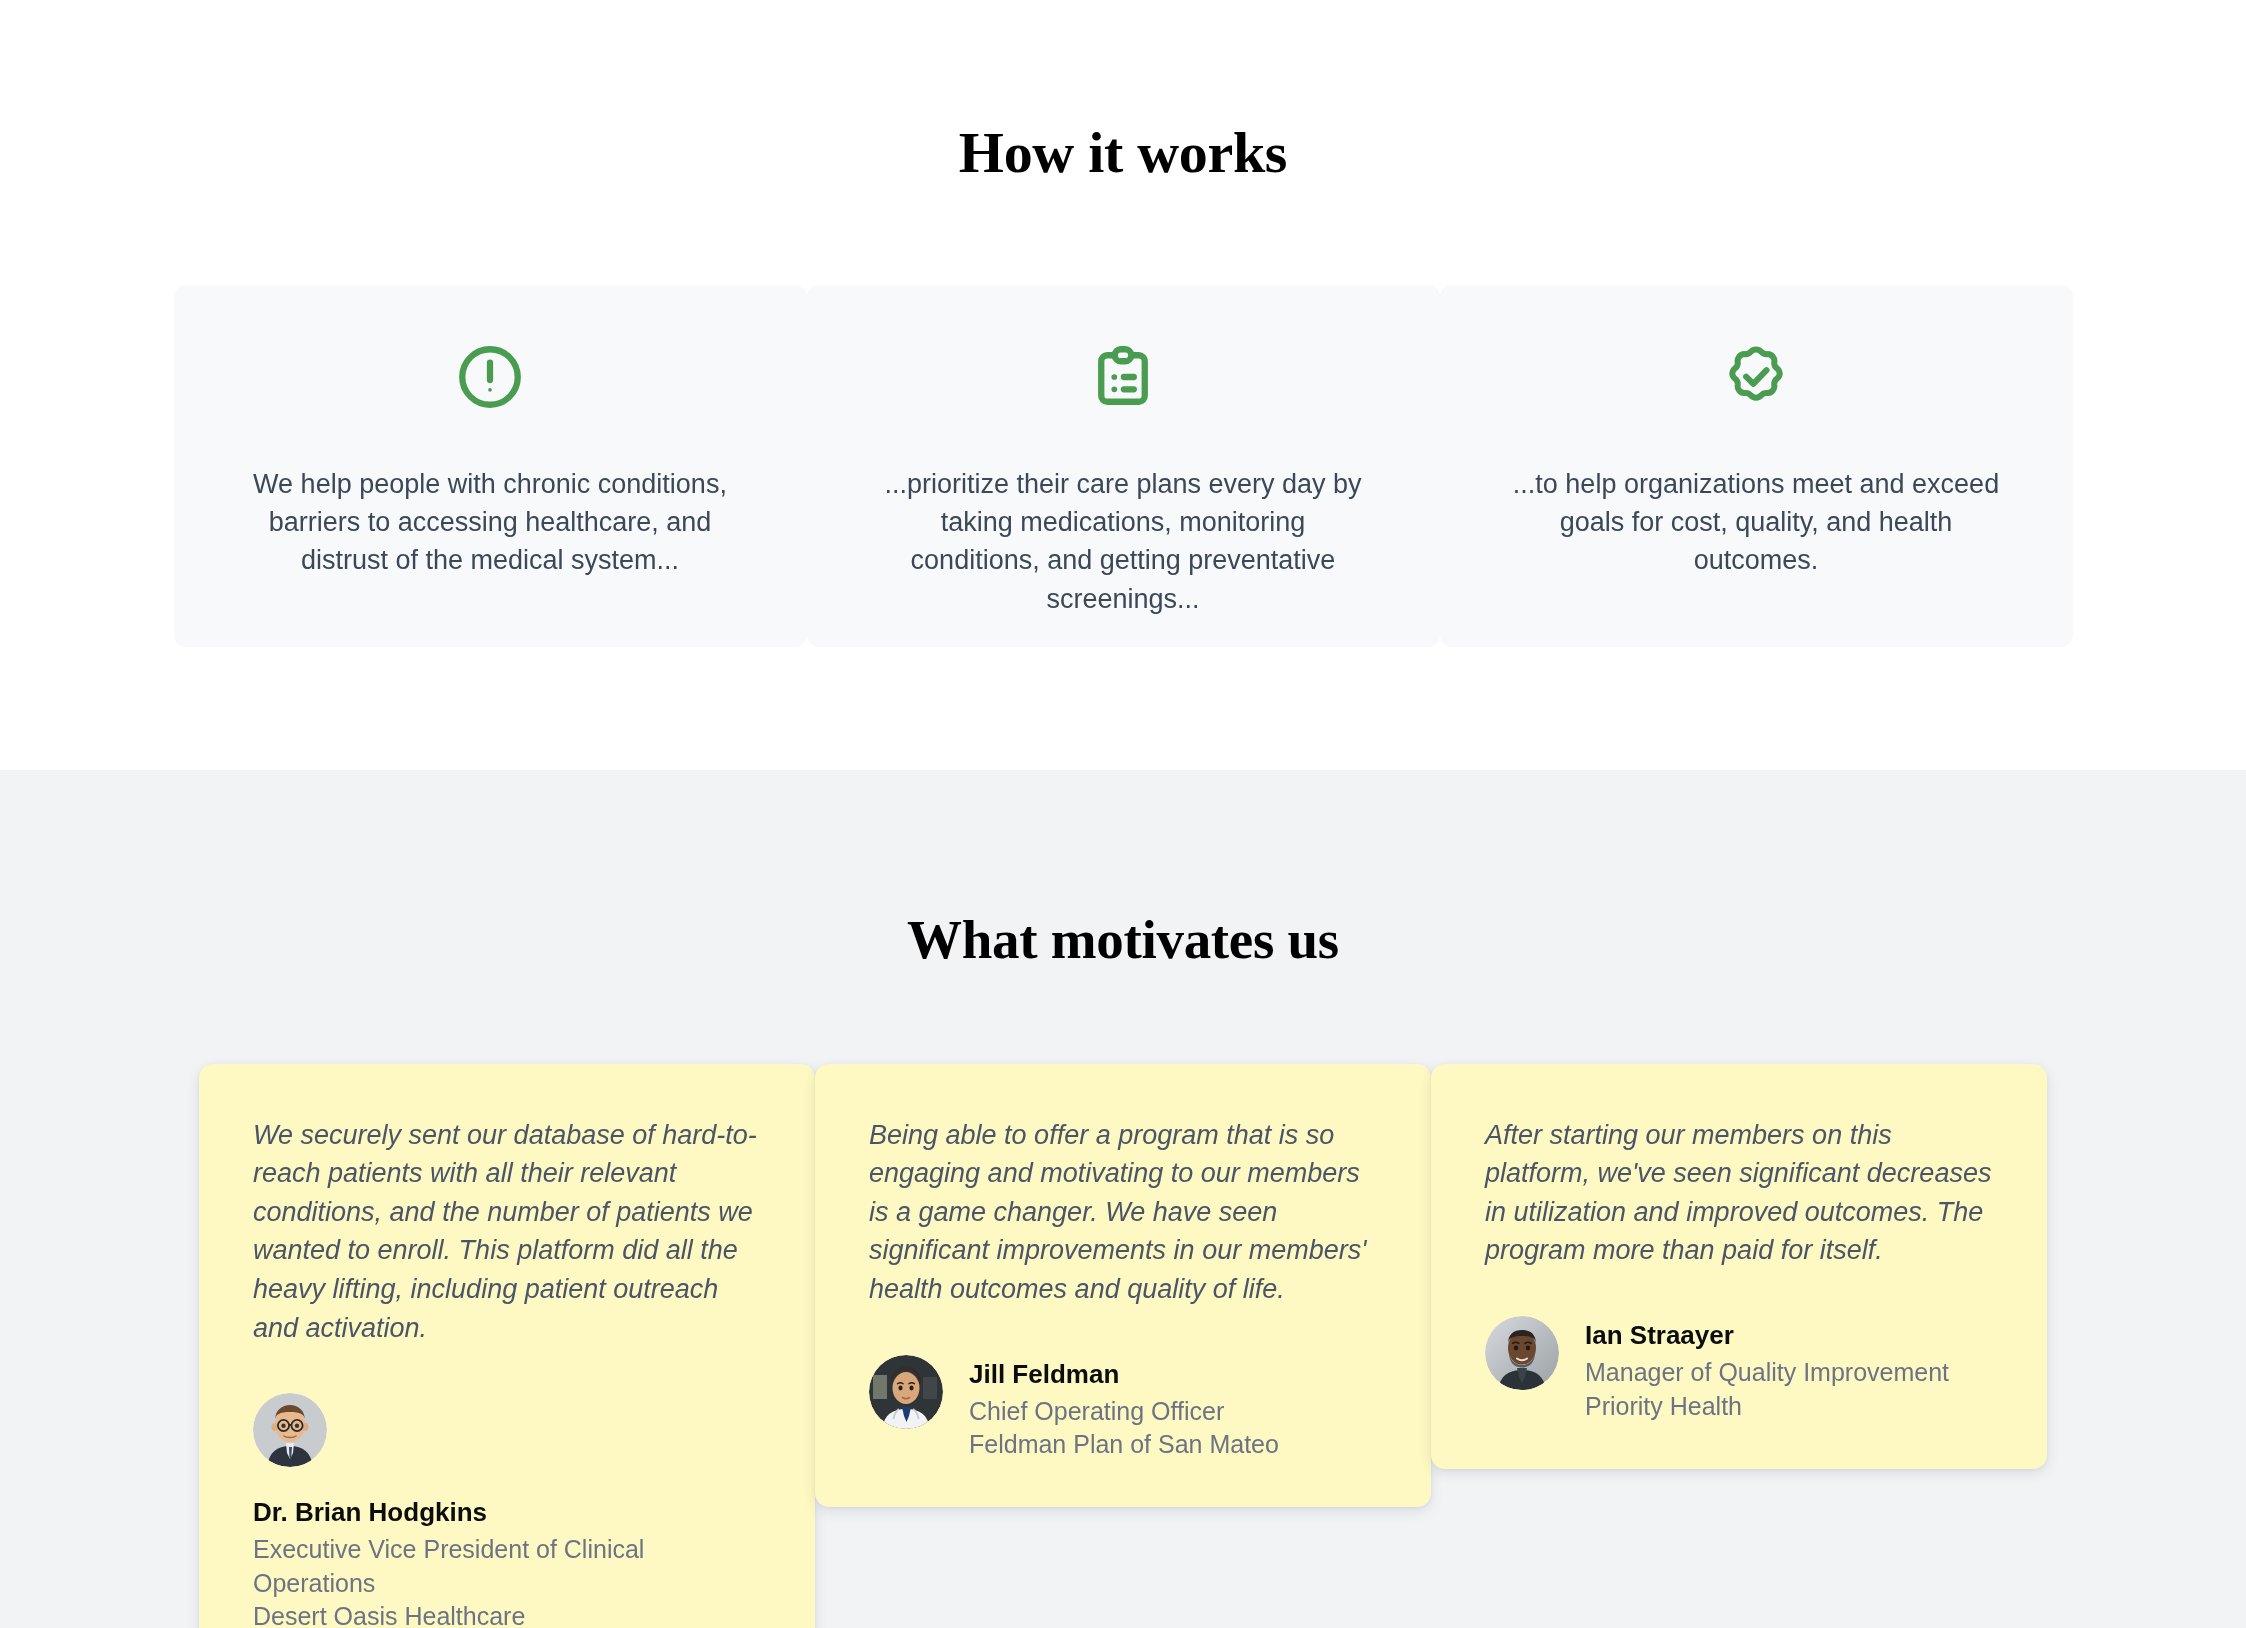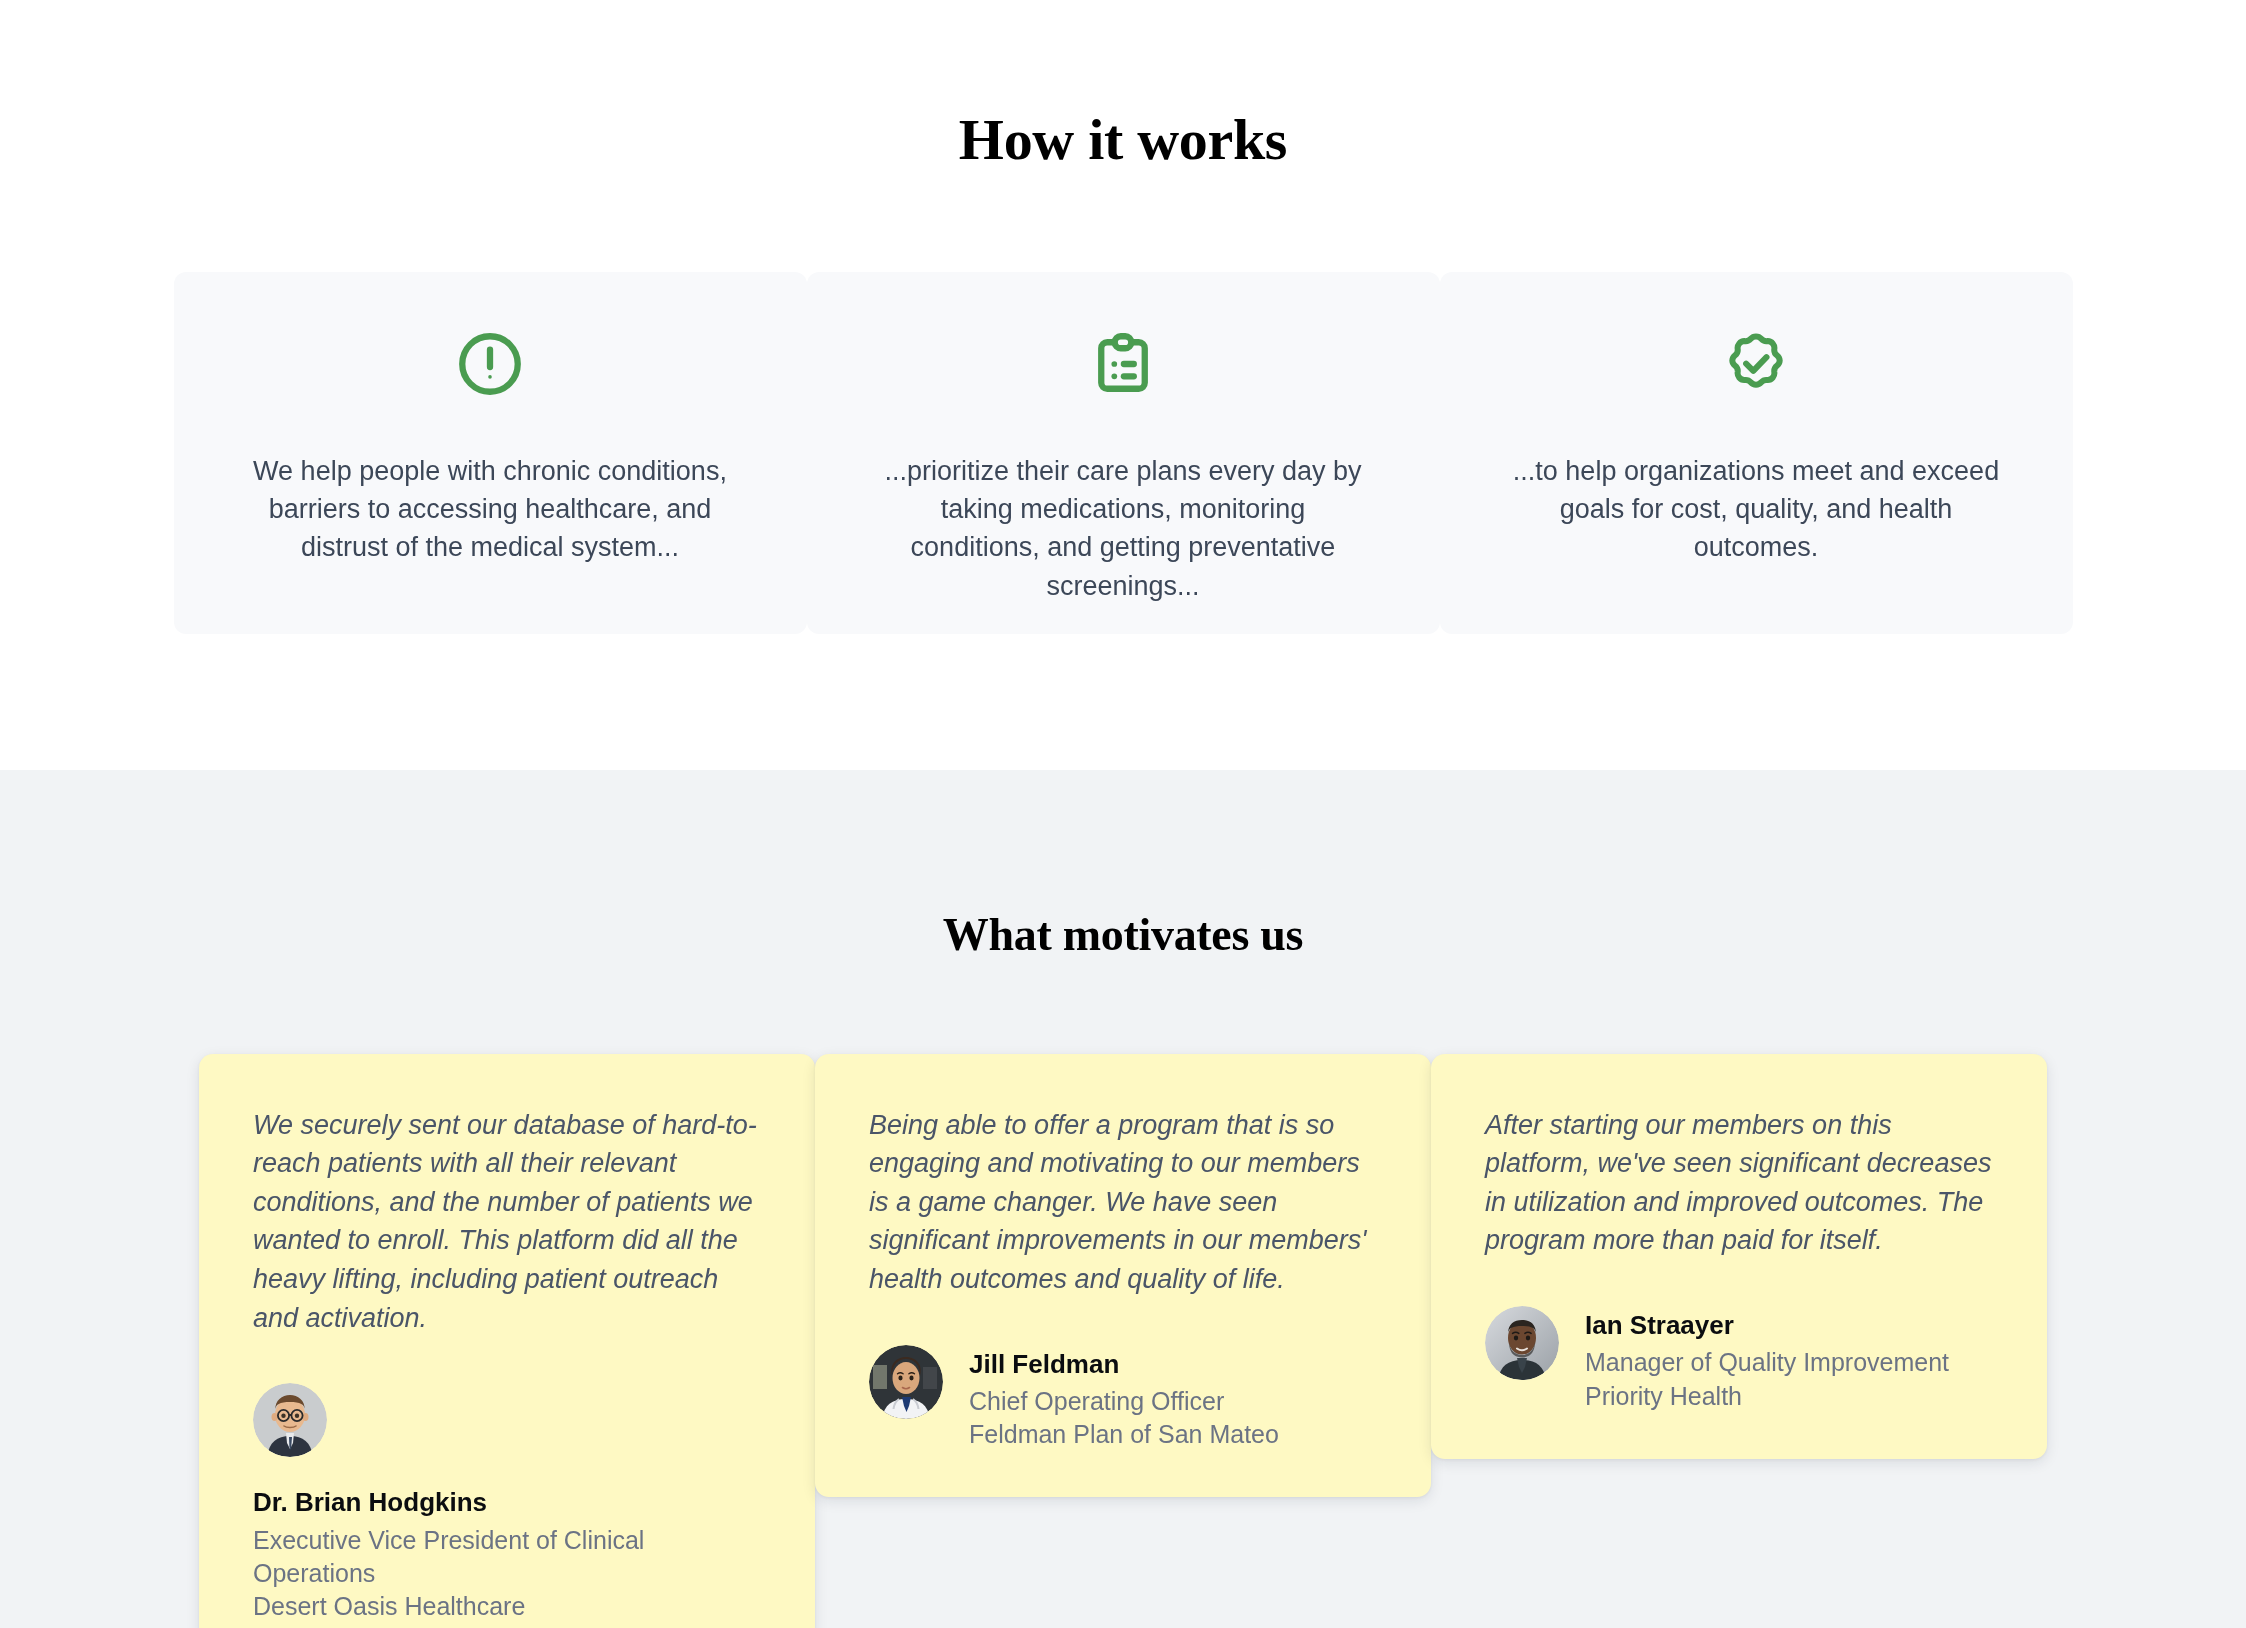--- a/index.html
+++ b/index.html
@@ -15,21 +15,21 @@
     background: #ffffff;
     color: #3f4a5a;
   }
 
   .page { width: 2246px; height: 1628px; position: relative; }
 
   
   .section-works {
     background: #ffffff;
     height: 770px;
-    padding-top: 0;
+    padding-top: 13px;
   }
 
   .section-motivates {
     background: #f1f3f5;
     height: 858px;
   }
 
   .heading {
     font-family: "Liberation Serif", "DejaVu Serif", serif;
     font-weight: bold;
@@ -38,21 +38,21 @@
     letter-spacing: -0.3px;
   }
 
   .heading-works {
     font-size: 58px;
     padding-top: 108px;
     line-height: 1.1;
   }
 
   .heading-motivates {
-    font-size: 46px;
+    font-size: 55px;
     padding-top: 140px;
     line-height: 1.1;
   }
 
   .cards-row {
     display: flex;
     justify-content: center;
     margin-top: 0;
   }
 

